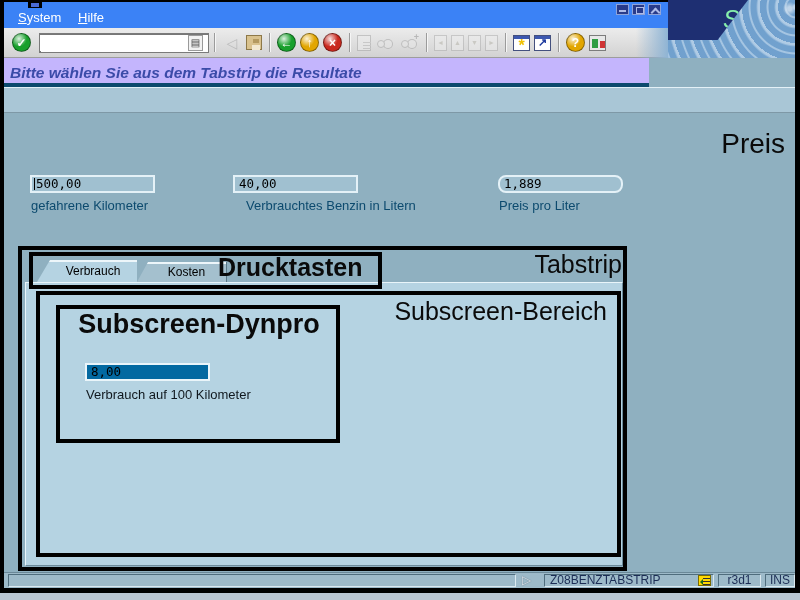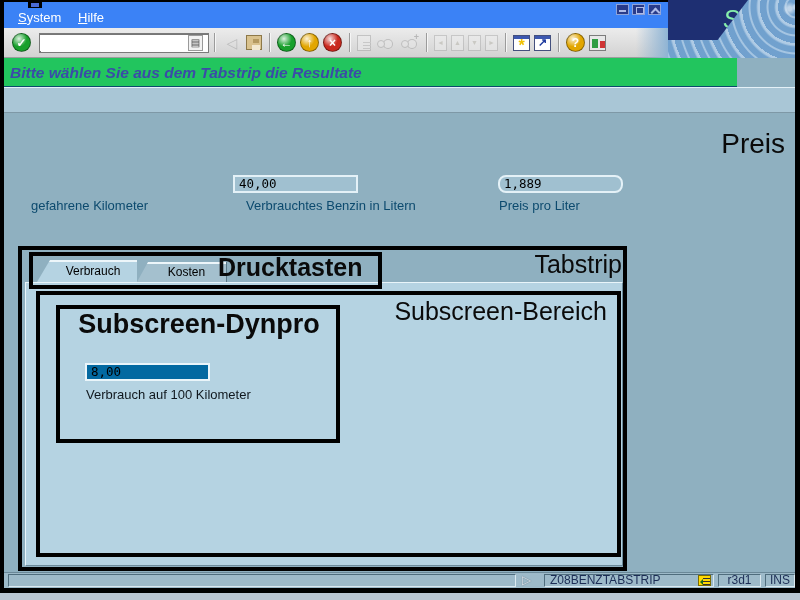--- a/index.html
+++ b/index.html
@@ -74,22 +74,22 @@
   .dis { filter:grayscale(.9) opacity(.5); }
   .tb-sep { width:1px; height:19px; background:#9b9b9b; margin:0 5px; box-shadow:1px 0 0 #f6f6f6; flex:none; }
   .cmdfield { display:flex; align-items:center; height:20px; width:170px; margin-left:6px; background:#fff;
               border:1px solid #7a7a7a; box-shadow:inset 1px 1px 0 #777; flex:none; }
   .cmdfield input { border:none; outline:none; width:148px; height:16px; font-size:12px; padding:0 3px;
                     font-family:"Liberation Sans",sans-serif; background:#fff; }
   .cmd-dd { width:15px; height:16px; border:1px solid #9a9a9a; background:#f2f2f2; font-size:10px;
             display:flex; align-items:center; justify-content:center; color:#444; margin-right:1px; }
 
   
-  .titlerow { position:absolute; left:4px; top:58px; width:733px; height:29px; background:#22c55e;
-              border-bottom:1px solid #0c4a6e; z-index:5; }
+  .titlerow { position:absolute; left:4px; top:58px; width:645px; height:29px; background:#c4b5fd;
+              border-bottom:4px solid #0c4a6e; z-index:5; }
   .title-text { position:absolute; left:6px; top:6px; font-size:15.5px; font-weight:bold; font-style:italic; color:#3b4ba8; }
   .apptoolbar { position:absolute; left:4px; top:87px; width:791px; height:26px; background:#a9c6d6;
                 border-top:1px solid #e3f0f7; border-bottom:1px solid #7e98a6; z-index:4; }
 
   
   .screen { position:absolute; left:4px; top:113px; width:791px; height:459px; background:#8fb0c0; z-index:3; }
   .big-label { position:absolute; color:#0a0a0a; line-height:1; white-space:nowrap; z-index:8; }
   .lbl-dynpro { top:17px; right:10px; font-size:28px; }
   .lbl-tabstrip { top:139px; right:173px; font-size:25px; }
   .lbl-druck { top:142px; left:214px; font-size:25px; font-weight:bold; }
@@ -205,20 +205,23 @@
 
   <div class="titlerow">
     <span class="title-text">Bitte wählen Sie aus dem Tabstrip die Resultate</span>
   </div>
 
   <div class="apptoolbar"></div>
 
   <div class="screen">
     <span class="big-label lbl-dynpro">Preis</span>
 
+    <div class="field caret f1">
+      <span class="fv">500,00</span>
+    </div>
     <span class="field-label fl1">gefahrene Kilometer</span>
 
     <div class="field f2">
       <span class="fv">40,00</span>
     </div>
     <span class="field-label fl2">Verbrauchtes Benzin in Litern</span>
 
     <div class="field f3">
       <span class="fv">1,889</span>
     </div>

